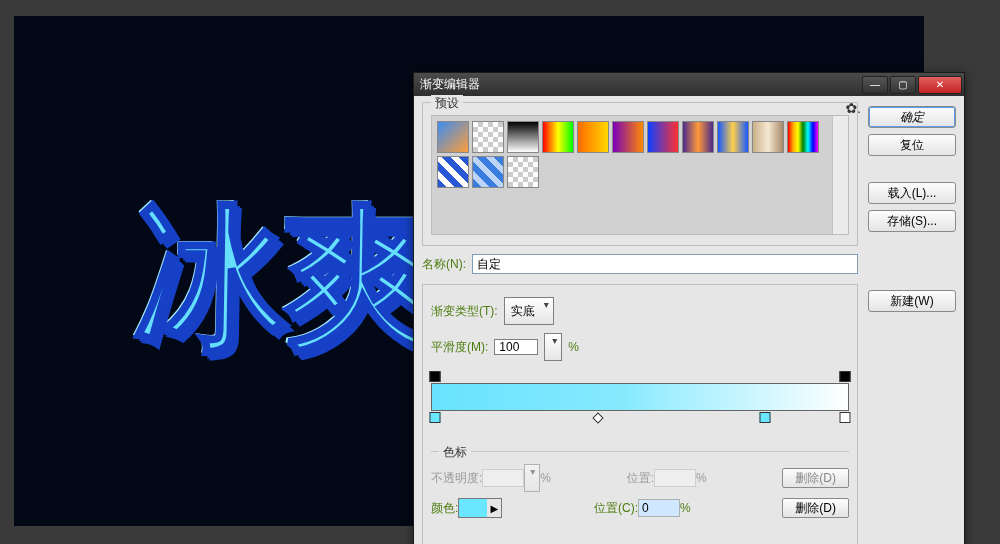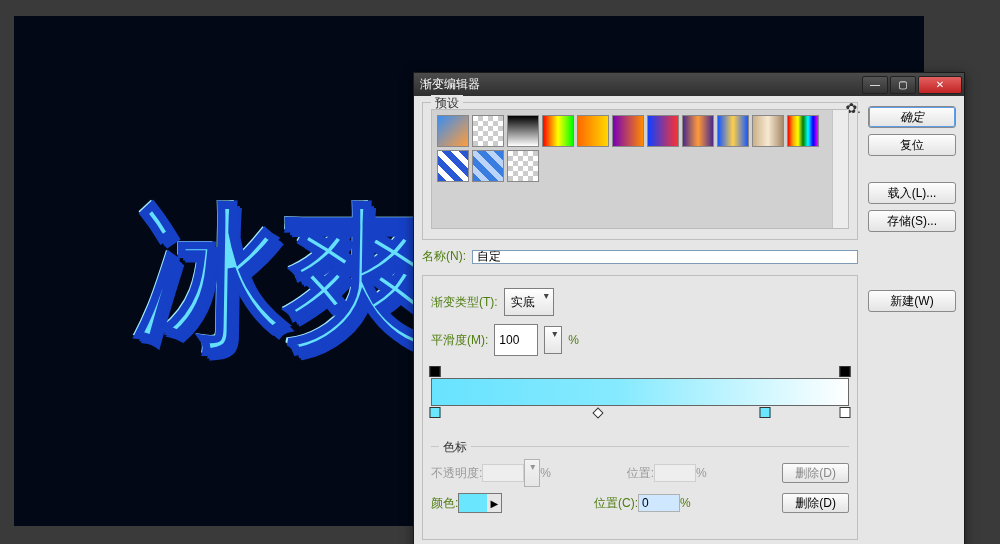--- a/index.html
+++ b/index.html
@@ -94,21 +94,21 @@
     font-size: 12px;
     display:flex; align-items:center; justify-content:center;
     color:#000;
   }
   .btn.default { box-shadow: 0 0 0 1px #5a9de8 inset; font-style: italic; }
   .sep { height: 14px; }
 
   .group {
     border: 1px solid #bfbfbf;
     background: #e6e6e6;
-    padding: 6px 8px 10px 8px;
+    padding: 12px 8px 10px 8px;
     position: relative;
     margin-bottom: 6px;
   }
   .group-title {
     position: absolute;
     top: -8px; left: 8px;
     background: #e6e6e6;
     padding: 0 4px;
     font-size: 12px;
     color: #333;
@@ -132,37 +132,37 @@
   .swatch {
     width: 32px; height: 32px;
     border: 1px solid #888;
   }
   .sb { position:absolute; right:0; top:0; bottom:0; width:16px; background:#ececec; border-left:1px solid #c4c4c4; }
   .gear { position:absolute; right: -4px; top: -3px; font-size: 14px; color:#333; }
   .row { display:flex; align-items:center; gap:6px; margin-top:8px; }
   .label { color:#4d7c0f; }
   .label.dim { color:#9a9a9a; }
   .text-input {
-    flex:1; height:14px;
+    flex:1; height:20px;
     border:1px solid #7f9db9;
     background:#fff; padding:1px 4px;
     font-size:12px;
   }
   .select {
     height:28px;
     border:1px solid #7f7f7f;
     background:linear-gradient(#fff,#e6e6e6);
     padding:0 18px 0 6px;
     position:relative;
     display:flex; align-items:center;
     font-size:12px;
   }
   .select::after { content:"▾"; position:absolute; right:4px; top:1px; font-size:10px; color:#444; }
   .num-input {
-    width: 44px; height:32px;
+    width: 44px; height:16px;
     border:1px solid #7f7f7f;
     background:#fff;
     padding:0 4px;
     font-size:12px;
     text-align:left;
   }
   .grad-area { margin-top: 10px; }
   .grad-stops-top, .grad-stops-bottom {
     position: relative; height: 12px;
   }

